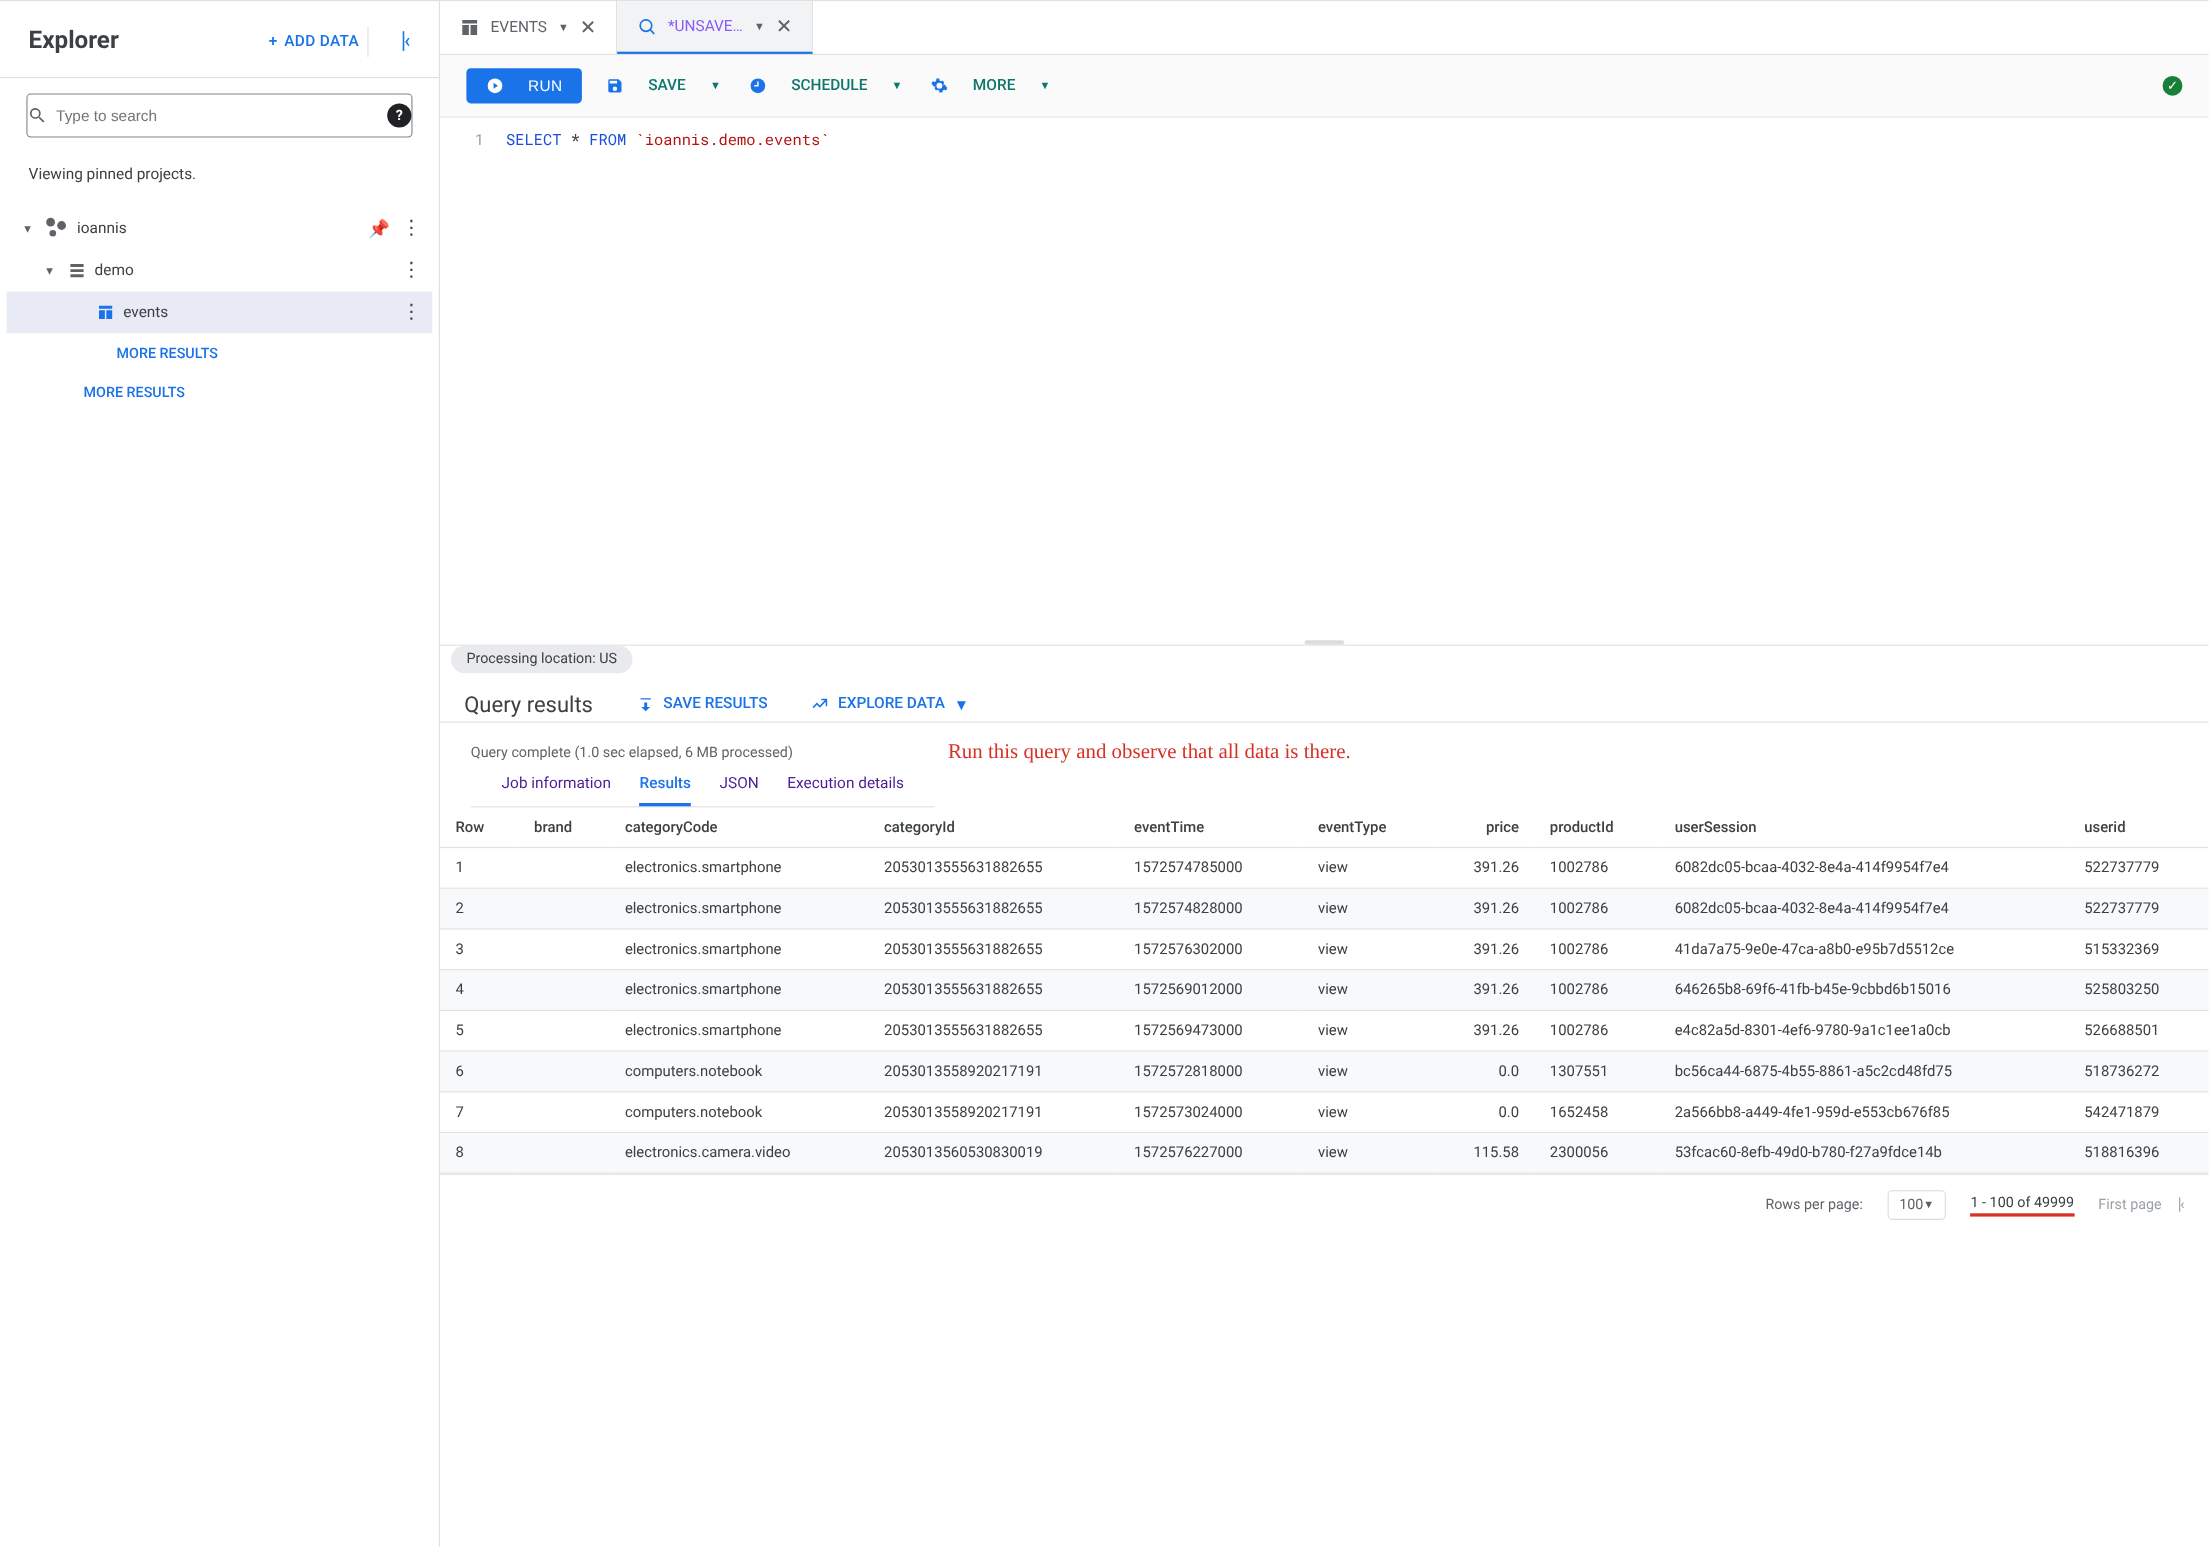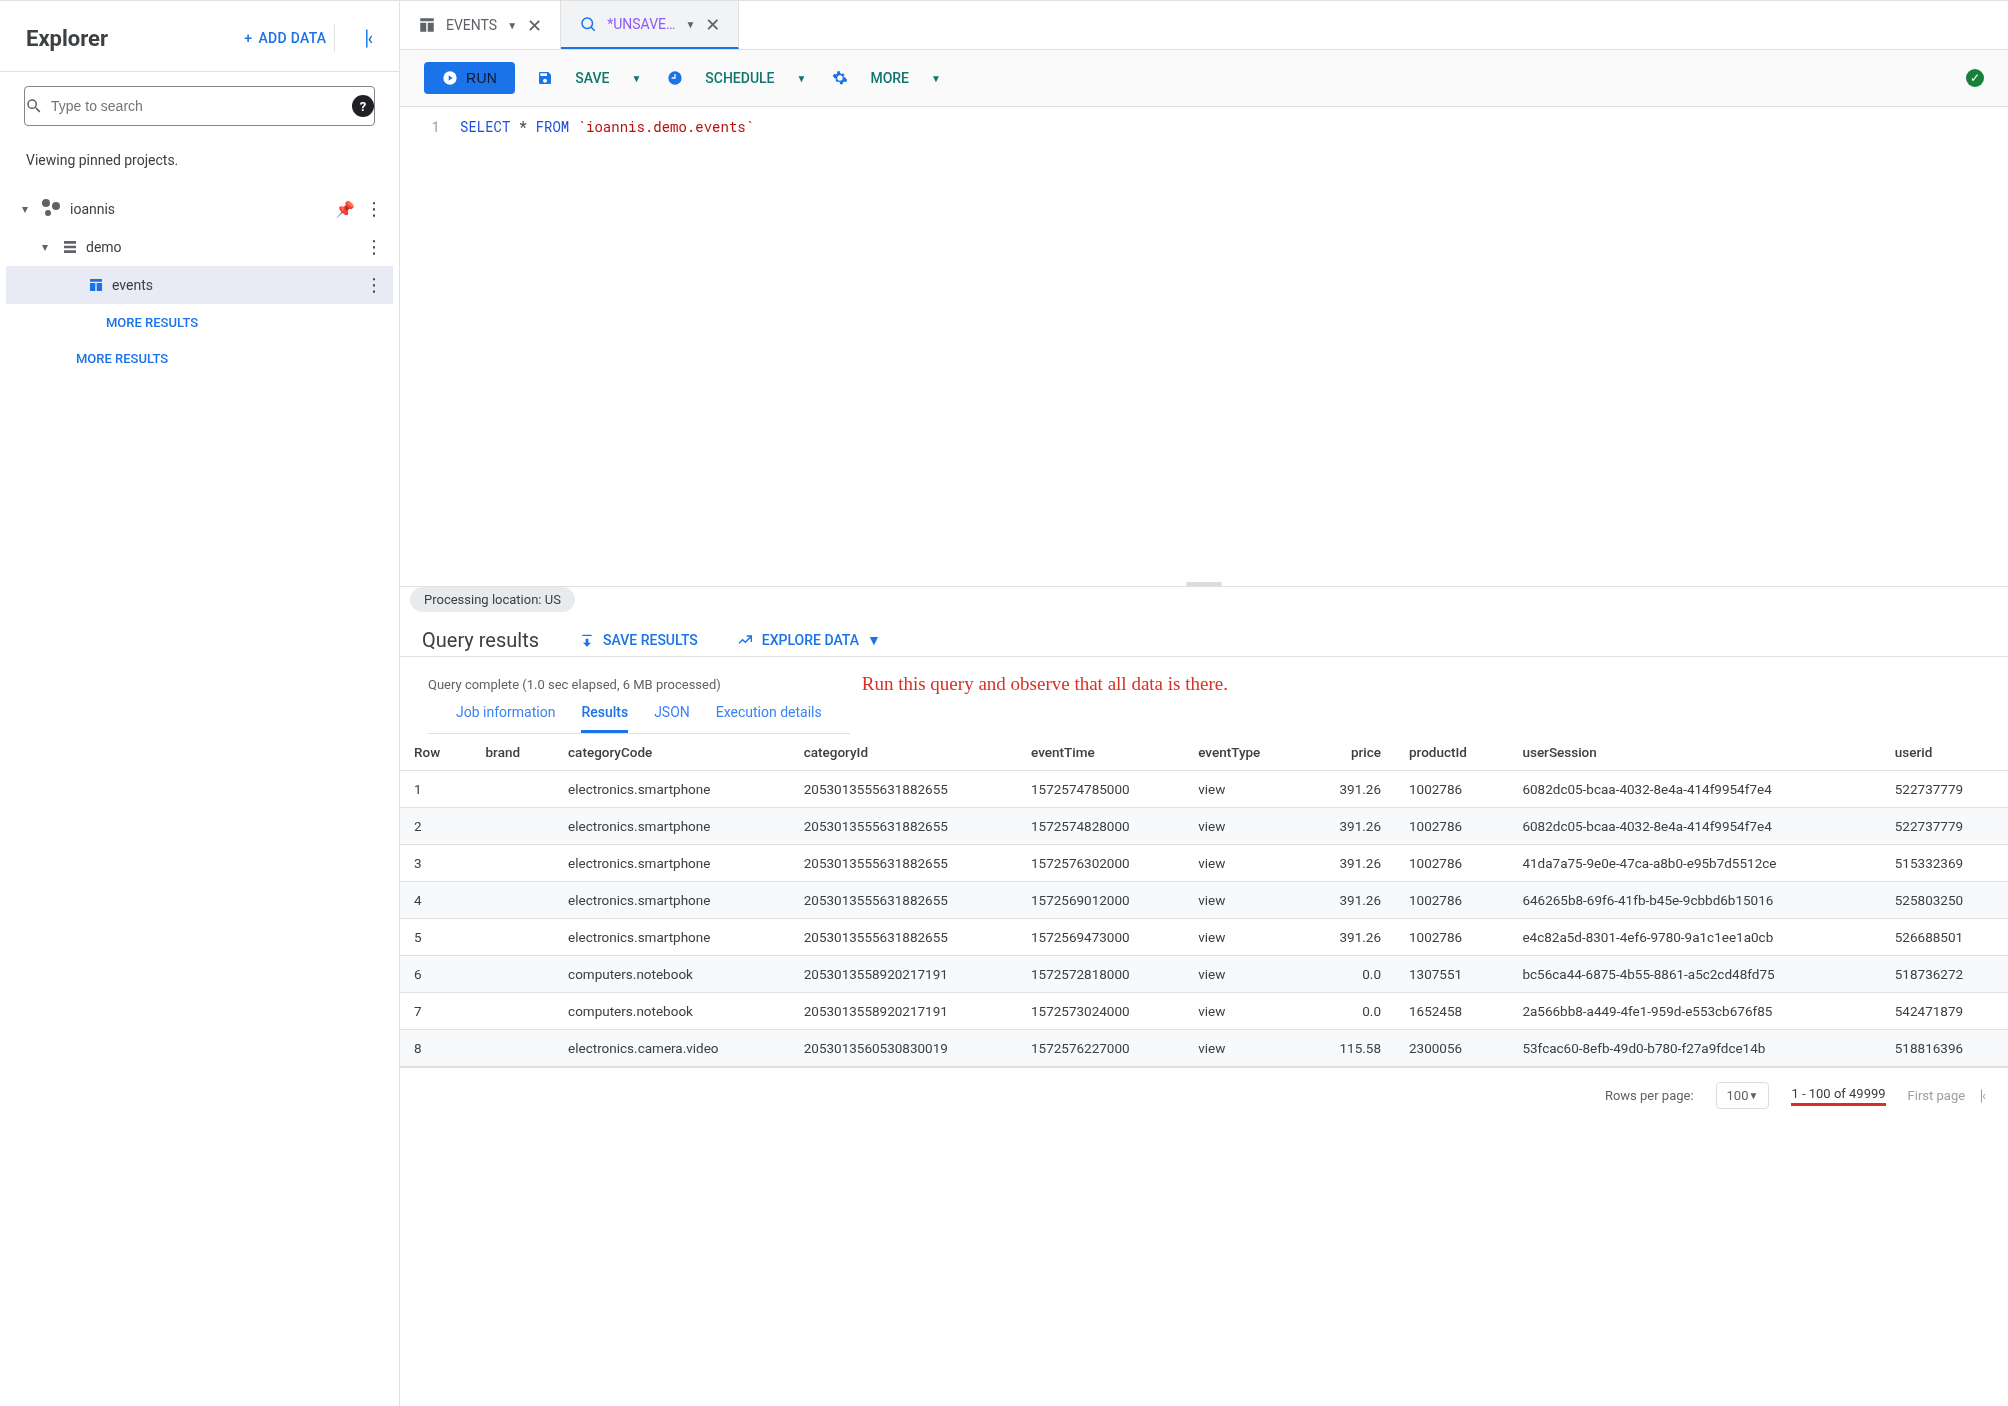--- a/index.html
+++ b/index.html
@@ -50,21 +50,21 @@
   .tabs { display:flex; border-bottom:1px solid #e0e0e0; background:#fff; }
   .tab { display:flex; align-items:center; gap:10px; padding:0 18px; height:48px; font-size:14px; color:#5f6368; cursor:pointer; border-right:1px solid #e0e0e0; }
   .tab.active { background:#f1f3f4; border-bottom:2px solid #1a73e8; color:#1a73e8; }
   .tab.active .tab-label { color:#8b5cf6; }
   .tab svg { width:18px; height:18px; fill:#5f6368; }
   .tab.active svg.q { fill:#1a73e8; }
   .tab .dd { font-size:10px; color:#5f6368; }
   .tab .close { font-size:18px; color:#5f6368; cursor:pointer; }
 
   .toolbar { display:flex; align-items:center; gap:18px; padding:12px 24px; border-bottom:1px solid #e0e0e0; background:#fafafa; }
-  .run-btn { background:#1a73e8; color:#0f172a; border:none; border-radius:4px; padding:8px 18px; font-size:14px; font-weight:500; display:flex; align-items:center; gap:8px; cursor:pointer; letter-spacing:.3px;}
+  .run-btn { background:#1a73e8; color:#ffffff; border:none; border-radius:4px; padding:8px 18px; font-size:14px; font-weight:500; display:flex; align-items:center; gap:22px; cursor:pointer; letter-spacing:.3px;}
   .run-btn svg { width:16px; height:16px; fill:#fff; }
   .tb-btn { color:#0f766e; font-size:14px; font-weight:500; display:flex; align-items:center; gap:22px; cursor:pointer; padding:6px 4px;}
   .tb-btn svg { width:16px; height:16px; fill:#1a73e8; }
   .tb-btn .dd { font-size:10px; }
   .toolbar-spacer { flex:1; }
   .check-ok { width:18px; height:18px; background:#188038; border-radius:50%; display:flex; align-items:center; justify-content:center; }
   .check-ok::after { content:'✓'; color:#fff; font-size:12px; }
 
   .editor { flex:0 0 auto; padding:10px 0 0; font-family: 'Roboto Mono', Menlo, monospace; font-size:14px; height:480px; border-bottom:1px solid #e0e0e0; background:#fff;}
   .editor-line { display:flex; }
@@ -78,21 +78,21 @@
 
   .chip { display:inline-block; background:#e8eaed; border-radius:14px; padding:5px 14px; font-size:13px; color:#3c4043; margin:0 0 6px 10px;}
   .results-hdr { display:flex; align-items:center; gap:40px; padding:10px 22px 4px; border-bottom:1px solid #e0e0e0; }
   .results-title { font-size:20px; color:#3c4043; }
   .link-btn { color:#1a73e8; font-size:14px; font-weight:500; display:flex; align-items:center; gap:8px; cursor:pointer; }
   .link-btn svg { width:16px; height:16px; fill:#1a73e8; }
 
   .results-meta { padding:20px 28px 0; font-size:13px; color:#5f6368; display:flex; align-items:flex-start; justify-content:flex-start;gap:12px;}
   .annotation { color:#d93025; font-family:'Comic Sans MS', cursive; font-size:19px; margin-right:60px; margin-top:-4px;}
   .result-tabs { display:flex; gap:26px; padding:12px 28px 0; border-bottom:1px solid #e0e0e0; font-size:14px; }
-  .result-tab { padding-bottom:10px; color:#3b82f6; cursor:pointer; }
+  .result-tab { padding-bottom:10px; color:#4c1d95; cursor:pointer; }
   .result-tab.active { color:#1a73e8; border-bottom:3px solid #1a73e8; font-weight:500; }
 
   .table-wrap { overflow:auto; }
   table { border-collapse:collapse; width:100%; font-size:13.5px; }
   th, td { text-align:left; padding:10px 14px; border-bottom:1px solid #e0e0e0; white-space:nowrap; color:#3c4043;}
   th { font-weight:500; background:#fff; }
   tbody tr:nth-child(even) { background:#f8f9fa; }
   td.num, th.num { text-align:right; }
 
   .pager { display:flex; align-items:center; justify-content:flex-end; gap:22px; padding:14px 22px; font-size:13px; color:#5f6368; border-top:1px solid #e0e0e0;}

